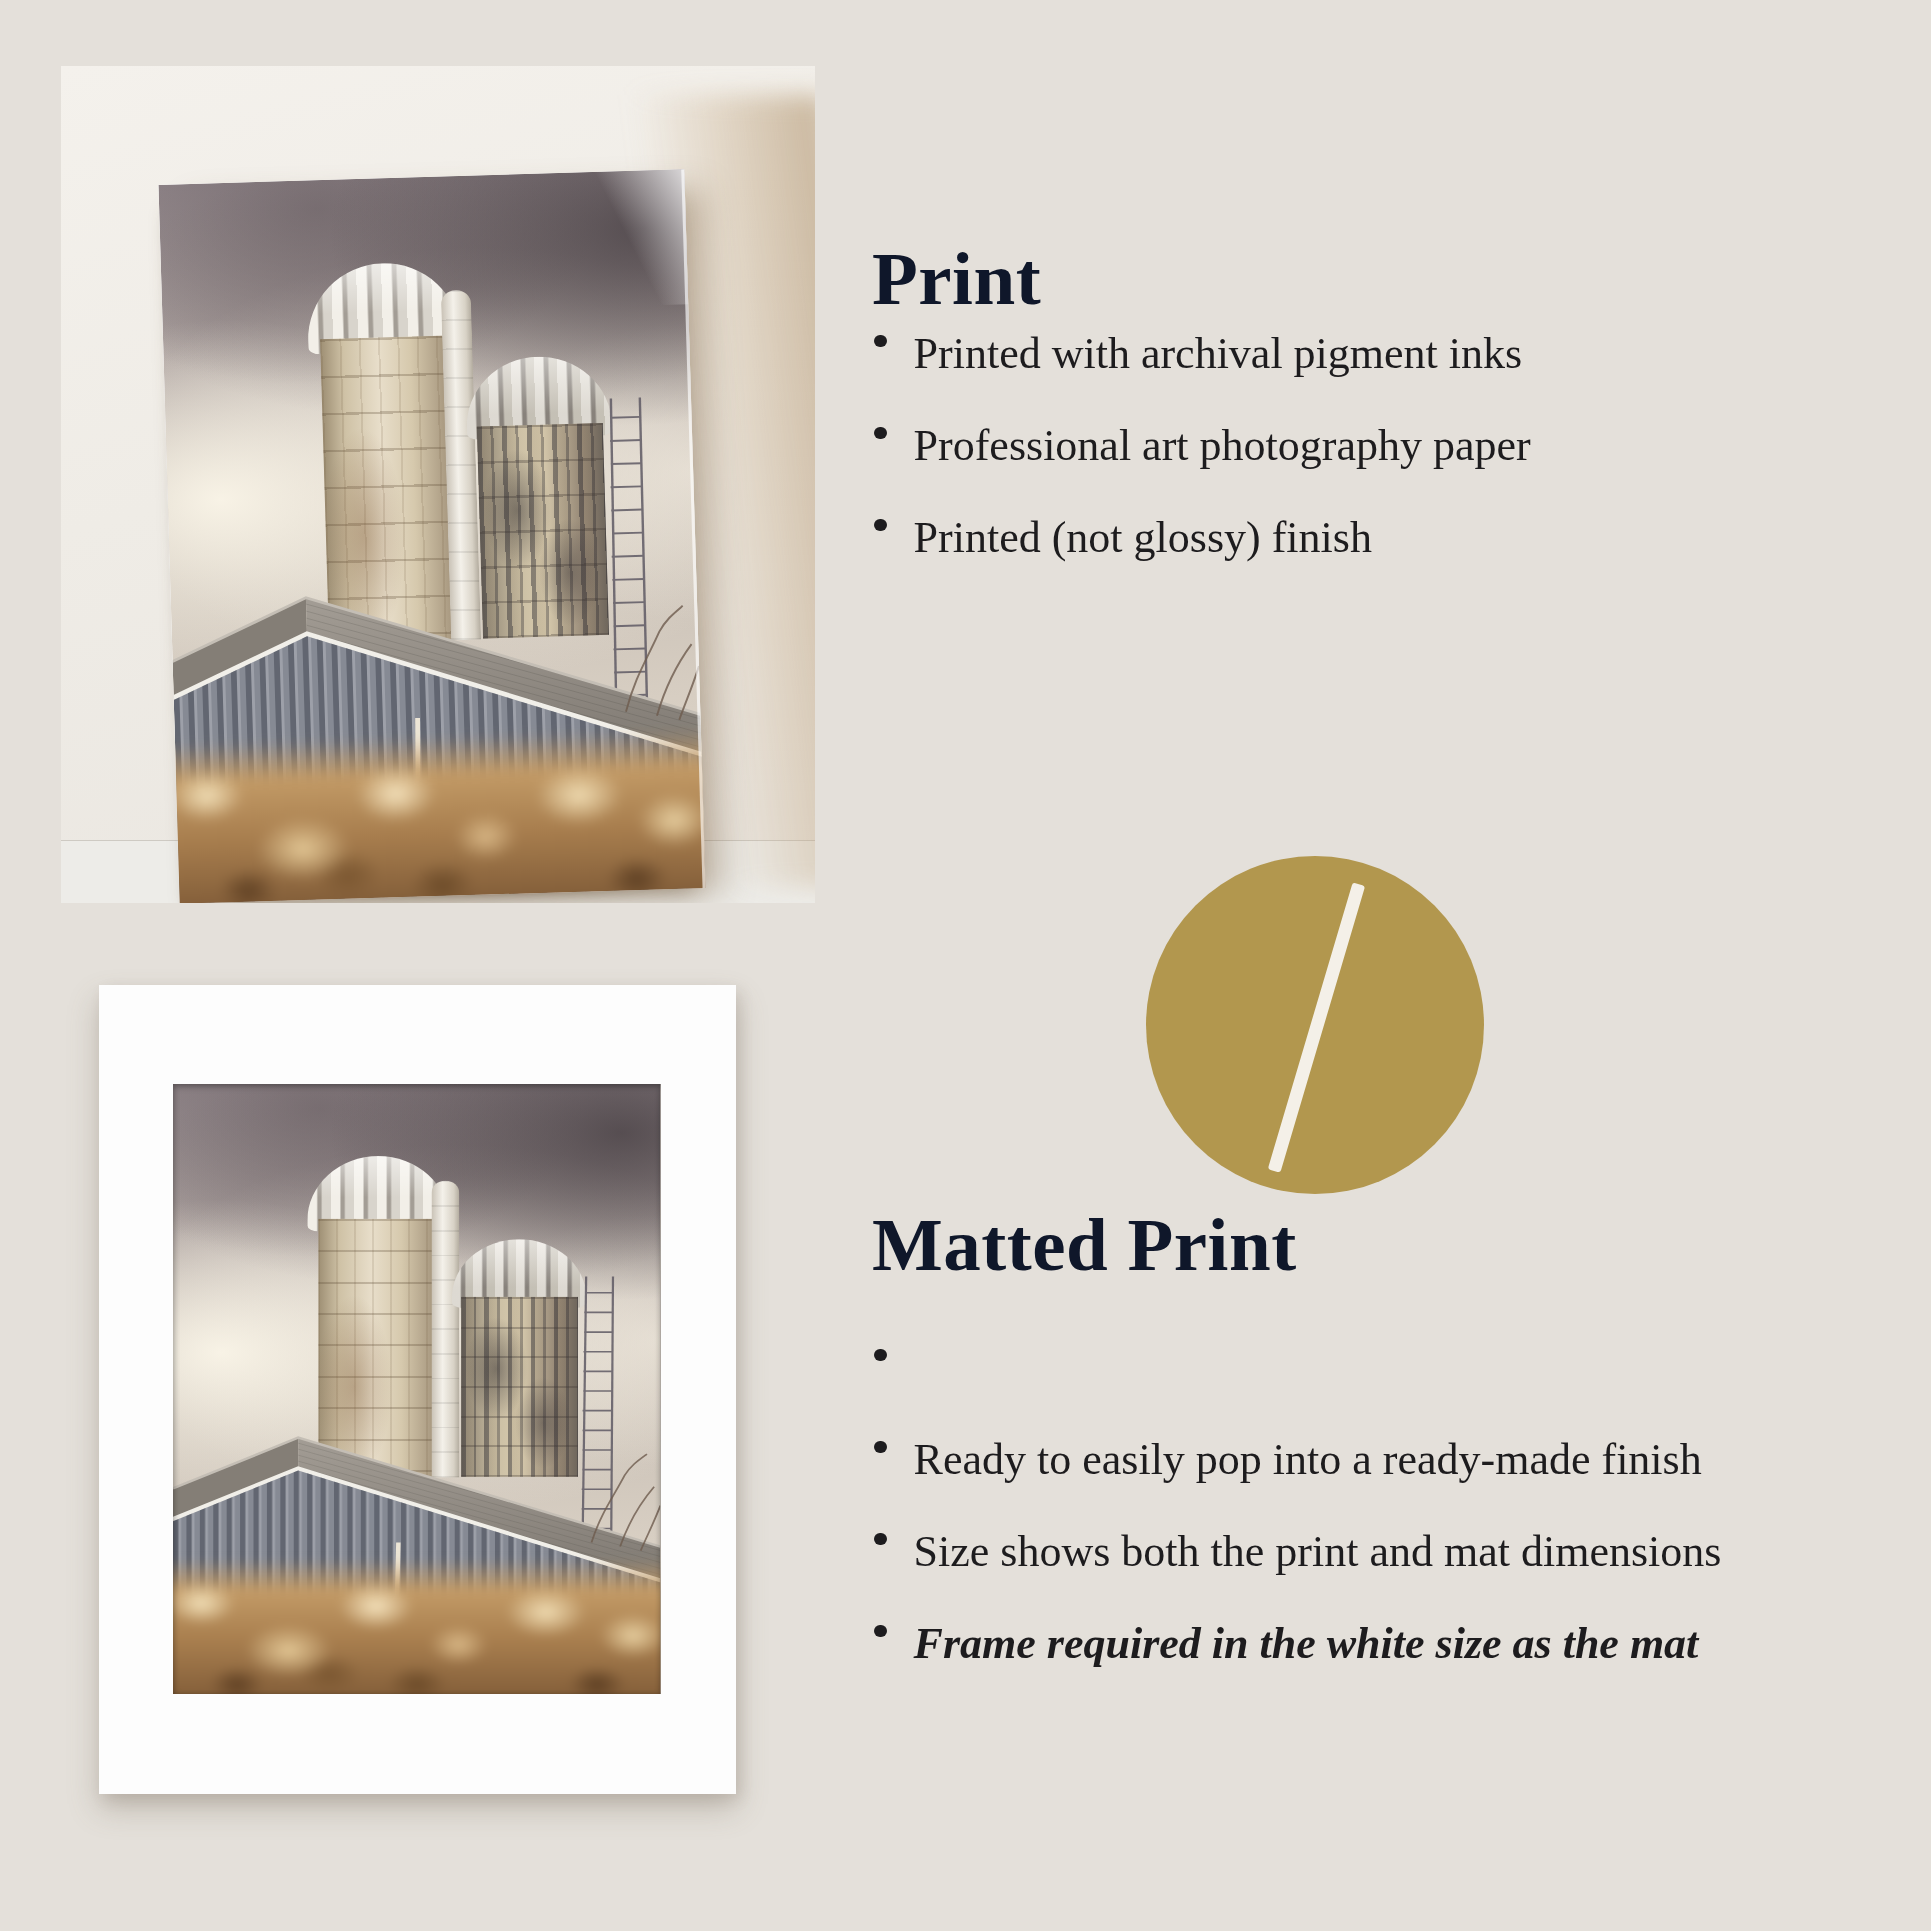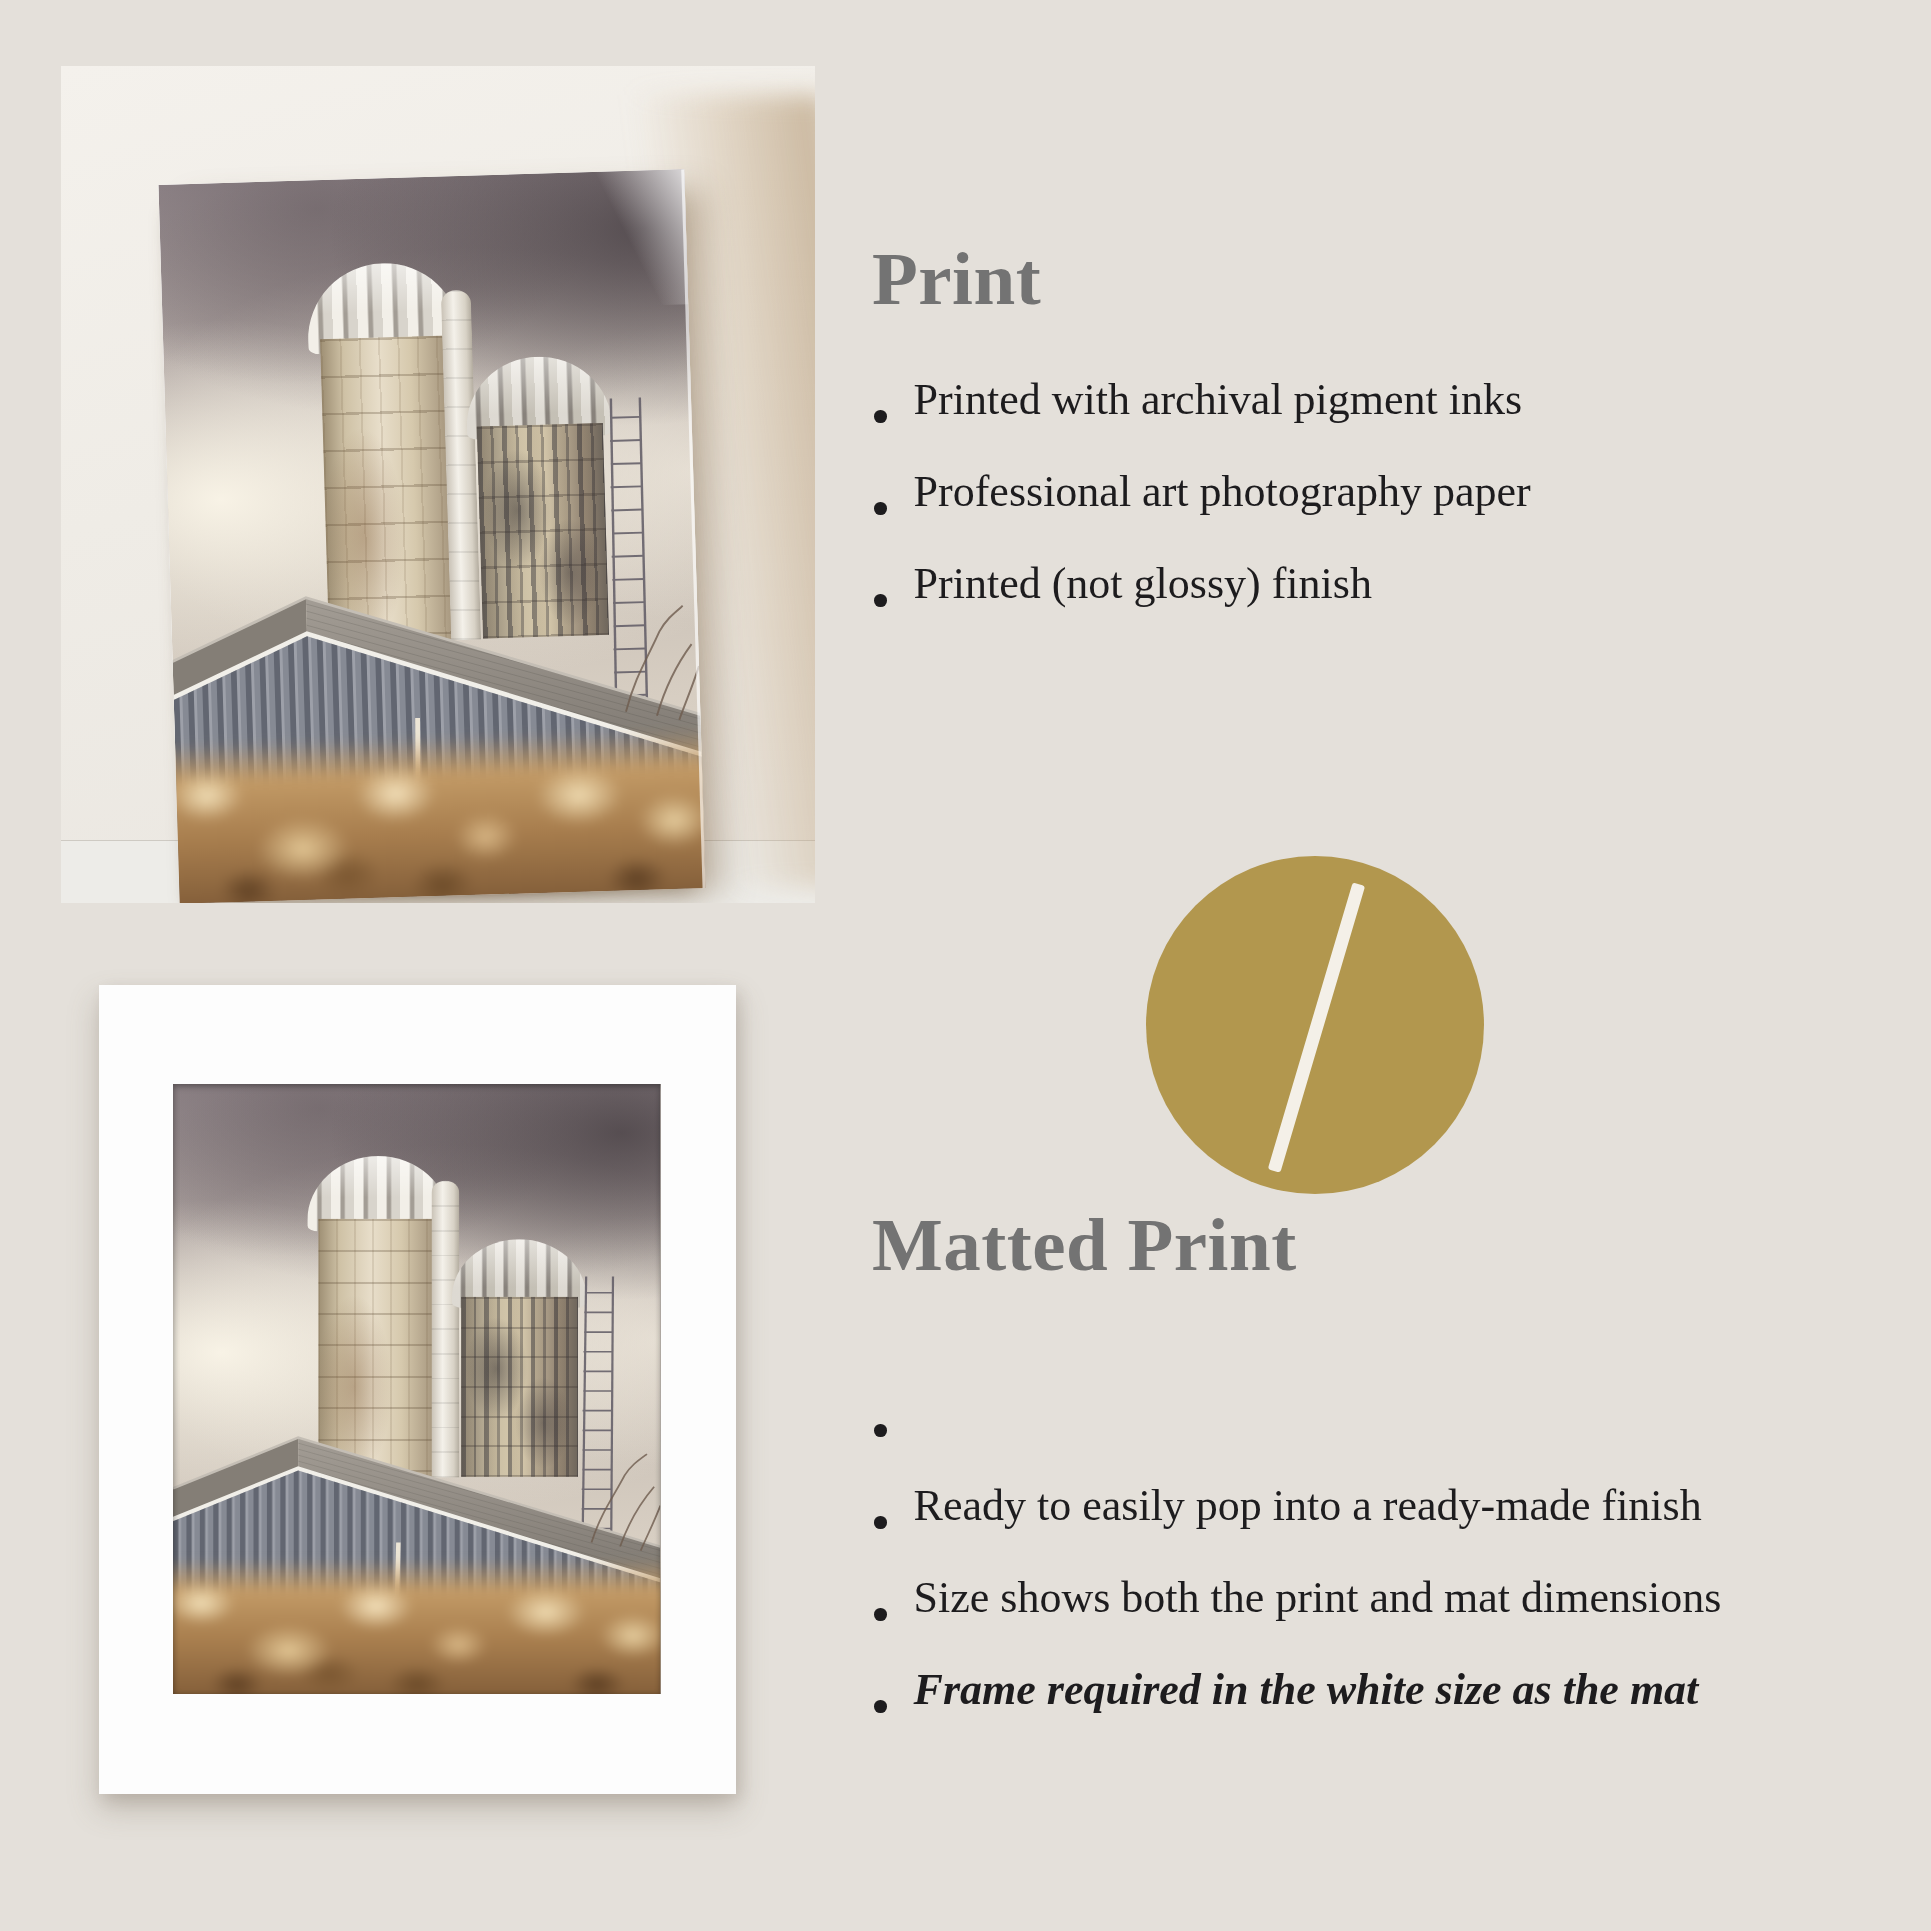--- a/index.html
+++ b/index.html
@@ -94,27 +94,27 @@
       radial-gradient(63px 43px at 75% 36%,#f0dcb2 0%,rgba(240,220,178,0) 70%),
       radial-gradient(53px 39px at 92% 52%,#e7cfa0 0%,rgba(231,207,160,0) 70%),
       radial-gradient(39px 29px at 15% 85%,#5f4023 0%,rgba(95,64,35,0) 75%),
       radial-gradient(43px 31px at 50% 85%,#6b4a28 0%,rgba(107,74,40,0) 75%),
       radial-gradient(41px 29px at 85% 85%,#5c3e22 0%,rgba(92,62,34,0) 75%),
       radial-gradient(48px 34px at 33% 78%,#7a5630 0%,rgba(122,86,48,0) 70%),
       linear-gradient(180deg,rgba(196,156,104,0) 0%,#c29a66 22%,#a87e4e 55%,#7d5936 100%);}
 
   
   .sec-heading{position:absolute;left:872px;margin:0;
-    font-size:75px;line-height:1;font-weight:700;letter-spacing:0.5px;color:#737373;}
+    font-size:75px;line-height:1;font-weight:700;letter-spacing:0.5px;color:#0f172a;}
   #print-heading{top:241px;}
   #matted-heading{top:1207px;}
   .bullet-list{position:absolute;left:874px;margin:0;padding:0;list-style:none;width:1004px;}
   #print-list{top:331px;}
   #matted-list{top:1345px;}
-  .bullet-list li{display:flex;align-items:flex-end;height:92px;
+  .bullet-list li{display:flex;align-items:flex-start;height:92px;
     font-size:44px;line-height:1.05;}
   .bullet-list .dot{flex:0 0 auto;width:12.6px;height:12.6px;border-radius:50%;
     background:#1d1c1e;margin-right:27px;margin-top:3.9px;}
   .bullet-list .em{font-weight:700;font-style:italic;}
 
   
   .divider-circle{position:absolute;left:1146px;top:856px;width:338px;height:338px;
     border-radius:50%;background:#b2974e;}
   .divider-circle .slash{position:absolute;left:164px;top:22px;width:12.6px;height:299px;
     background:#f4f0e8;border-radius:2.9px;transform:rotate(16.5deg);}

